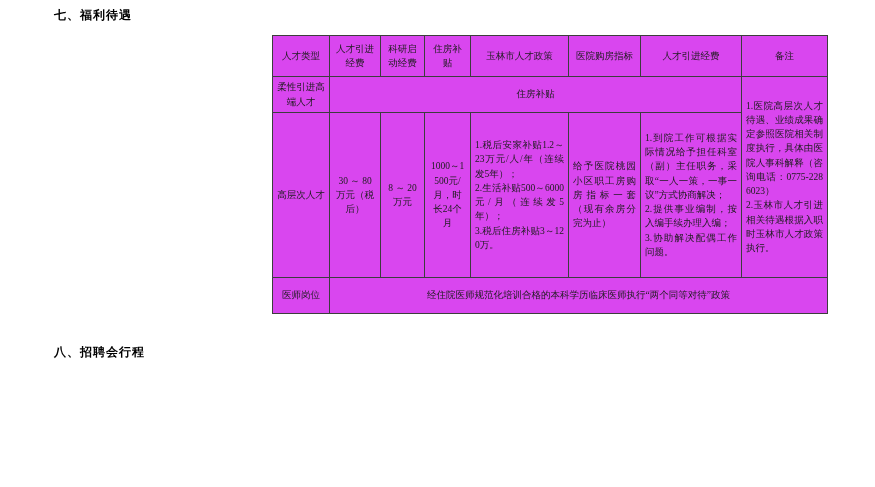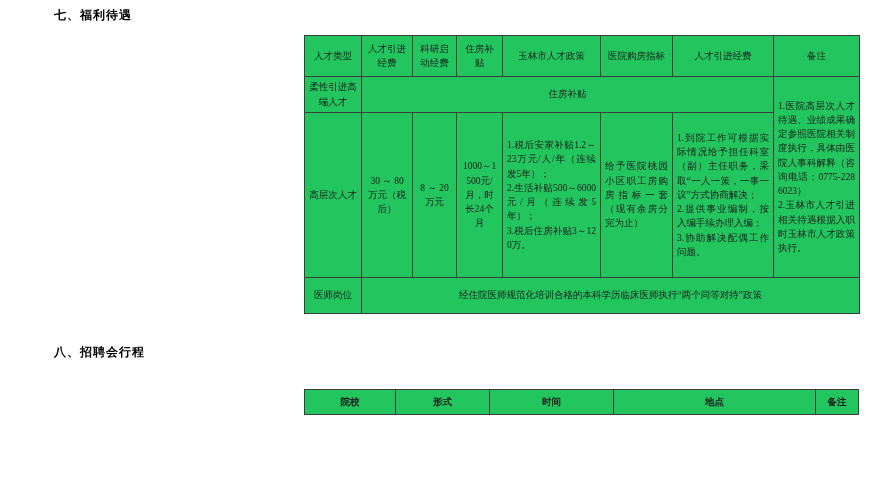--- a/index.html
+++ b/index.html
@@ -21,22 +21,21 @@
     letter-spacing: 1px;
     margin-left: 26px;
   }
   #title-benefits { top: 7px; }
   #title-schedule { top: 344px; }
 
   table {
     border-collapse: collapse;
     table-layout: fixed;
     position: absolute;
-    background: #22c55e;
-    margin-left: 32px;
+    background: #d946ef;
   }
   td, th {
     border: 1px solid #3d3d3d;
     font-size: 9.5px;
     line-height: 1.5;
     padding: 2px 4px;
     text-align: center;
     vertical-align: middle;
     font-weight: normal;
     word-break: break-all;
@@ -115,21 +114,14 @@
 
 <table id="schedule-table">
   <colgroup>
     <col style="width:91px">
       <col style="width:94px">
       <col style="width:124px">
       <col style="width:202px">
       <col style="width:43px">
   </colgroup>
   <tbody>
-      <tr style="height:25px">
-    <th>院校</th>
-    <th>形式</th>
-    <th>时间</th>
-    <th>地点</th>
-    <th>备注</th>
-  </tr>
 </tbody>
   </table>
 
 </body></html>

